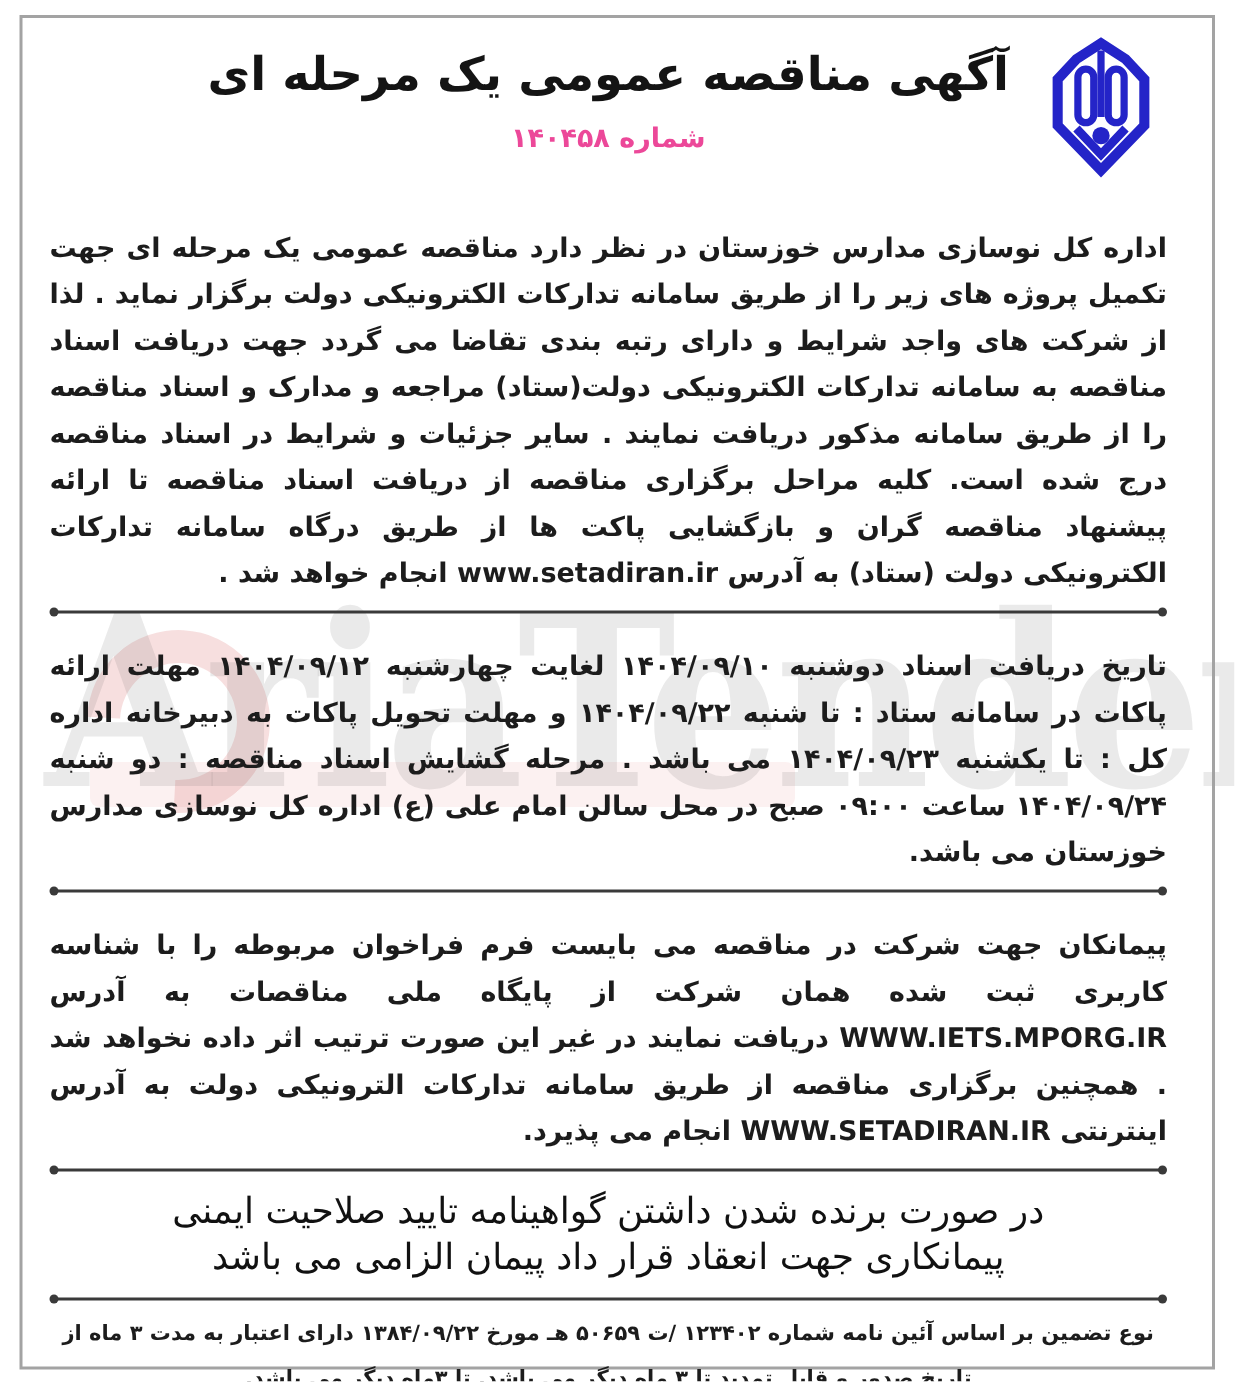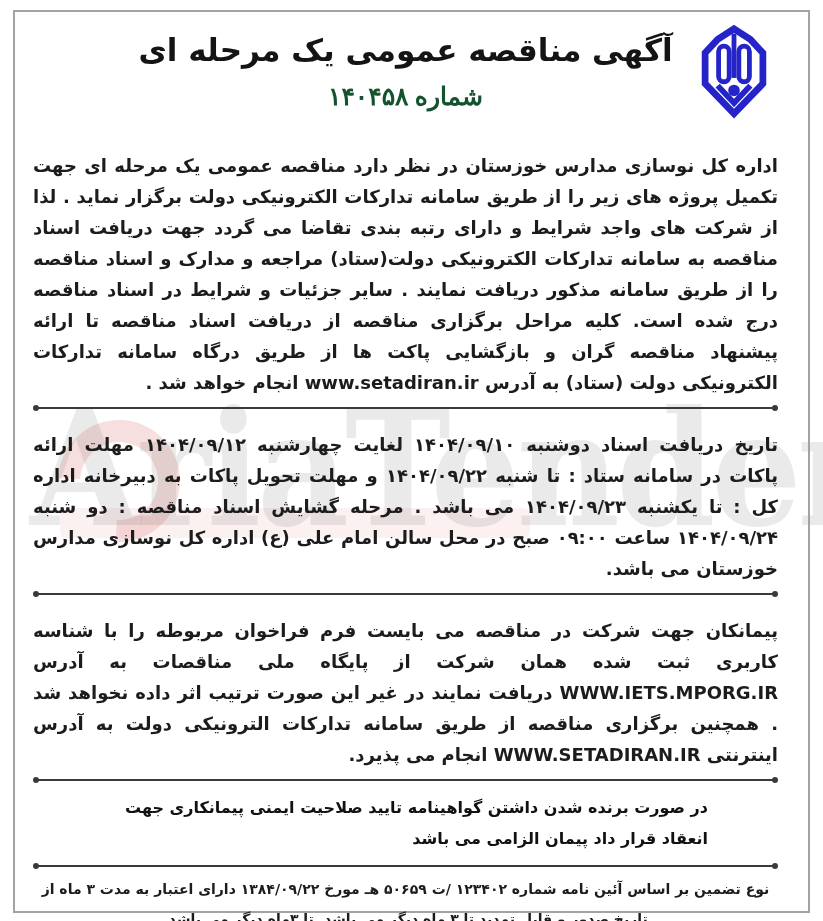--- a/index.html
+++ b/index.html
@@ -46,40 +46,40 @@
     border:2px solid #a3a3a3;
     padding:12px 30px 0 18px;
     z-index:2;
   }
 
   
   .header { position:relative; height:106px; }
   .logo { position:absolute; right:2px; top:0; }
   .titles { text-align:center; padding-top:8px; }
   .title { font-size:31px; font-weight:bold; color:#141414; letter-spacing:0; }
-  .number { font-size:25px; font-weight:bold; color:#14532d; margin-top:14px;font-family:Liberation Serif, serif; }
+  .number { font-size:18px; font-weight:bold; color:#ec4899; margin-top:14px; }
 
   
   .body-p {
     font-size:18px; font-weight:bold; color:#1c1c1c;
     line-height:31px; text-align:justify;
     margin-top:20px;
   }
 
   .divider { position:relative; border-top:2px solid #3a3a3a; margin:9px 2px 7px 2px; }
   .divider::before, .divider::after {
     content:""; position:absolute; top:-4px;
     width:6px; height:6px; border-radius:50%; background:#3a3a3a;
   }
   .divider::before { right:-2px; }
   .divider::after  { left:-2px; }
 
   .notice {
-    font-size:16px; font-weight:bold; color:#111;
-    line-height:31px;
+    font-size:24px; font-weight:normal; color:#111;
+    text-align:center; line-height:31px;
     padding:4px 70px 2px 70px;
   }
   .guarantee {
     font-size:14px; font-weight:bold; color:#1c1c1c;
     text-align:center; line-height:30px; margin-top:4px;
   }
 </style>
 </head>
 <body>
 

